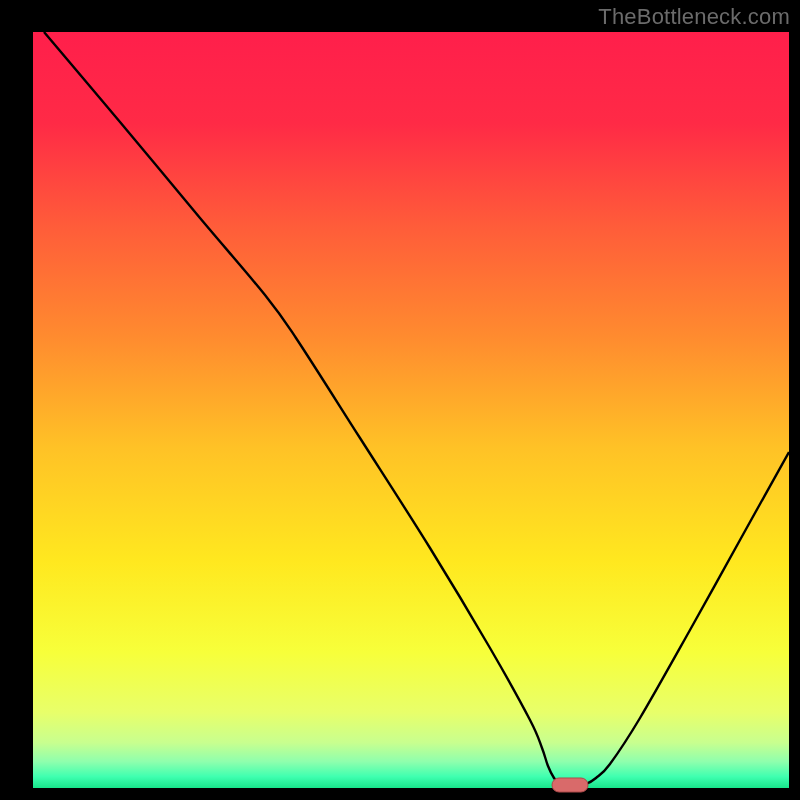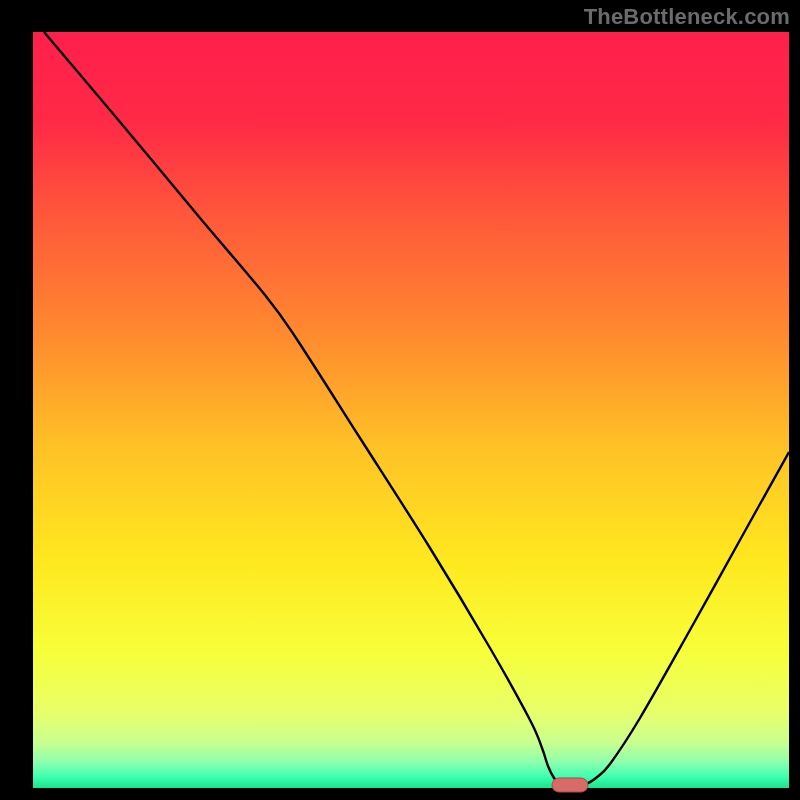--- a/index.html
+++ b/index.html
@@ -15,21 +15,21 @@
     width: 800px;
     height: 800px;
     background: #000;
   }
   .watermark {
     position: absolute;
     top: 4px;
     right: 10px;
     color: #6b6b6b;
     font-size: 22px;
-    font-weight: 700;
+    font-weight: 400;
     letter-spacing: 0.2px;
     user-select: none;
   }
   svg {
     position: absolute;
     left: 0;
     top: 0;
   }
 </style>
 </head>

